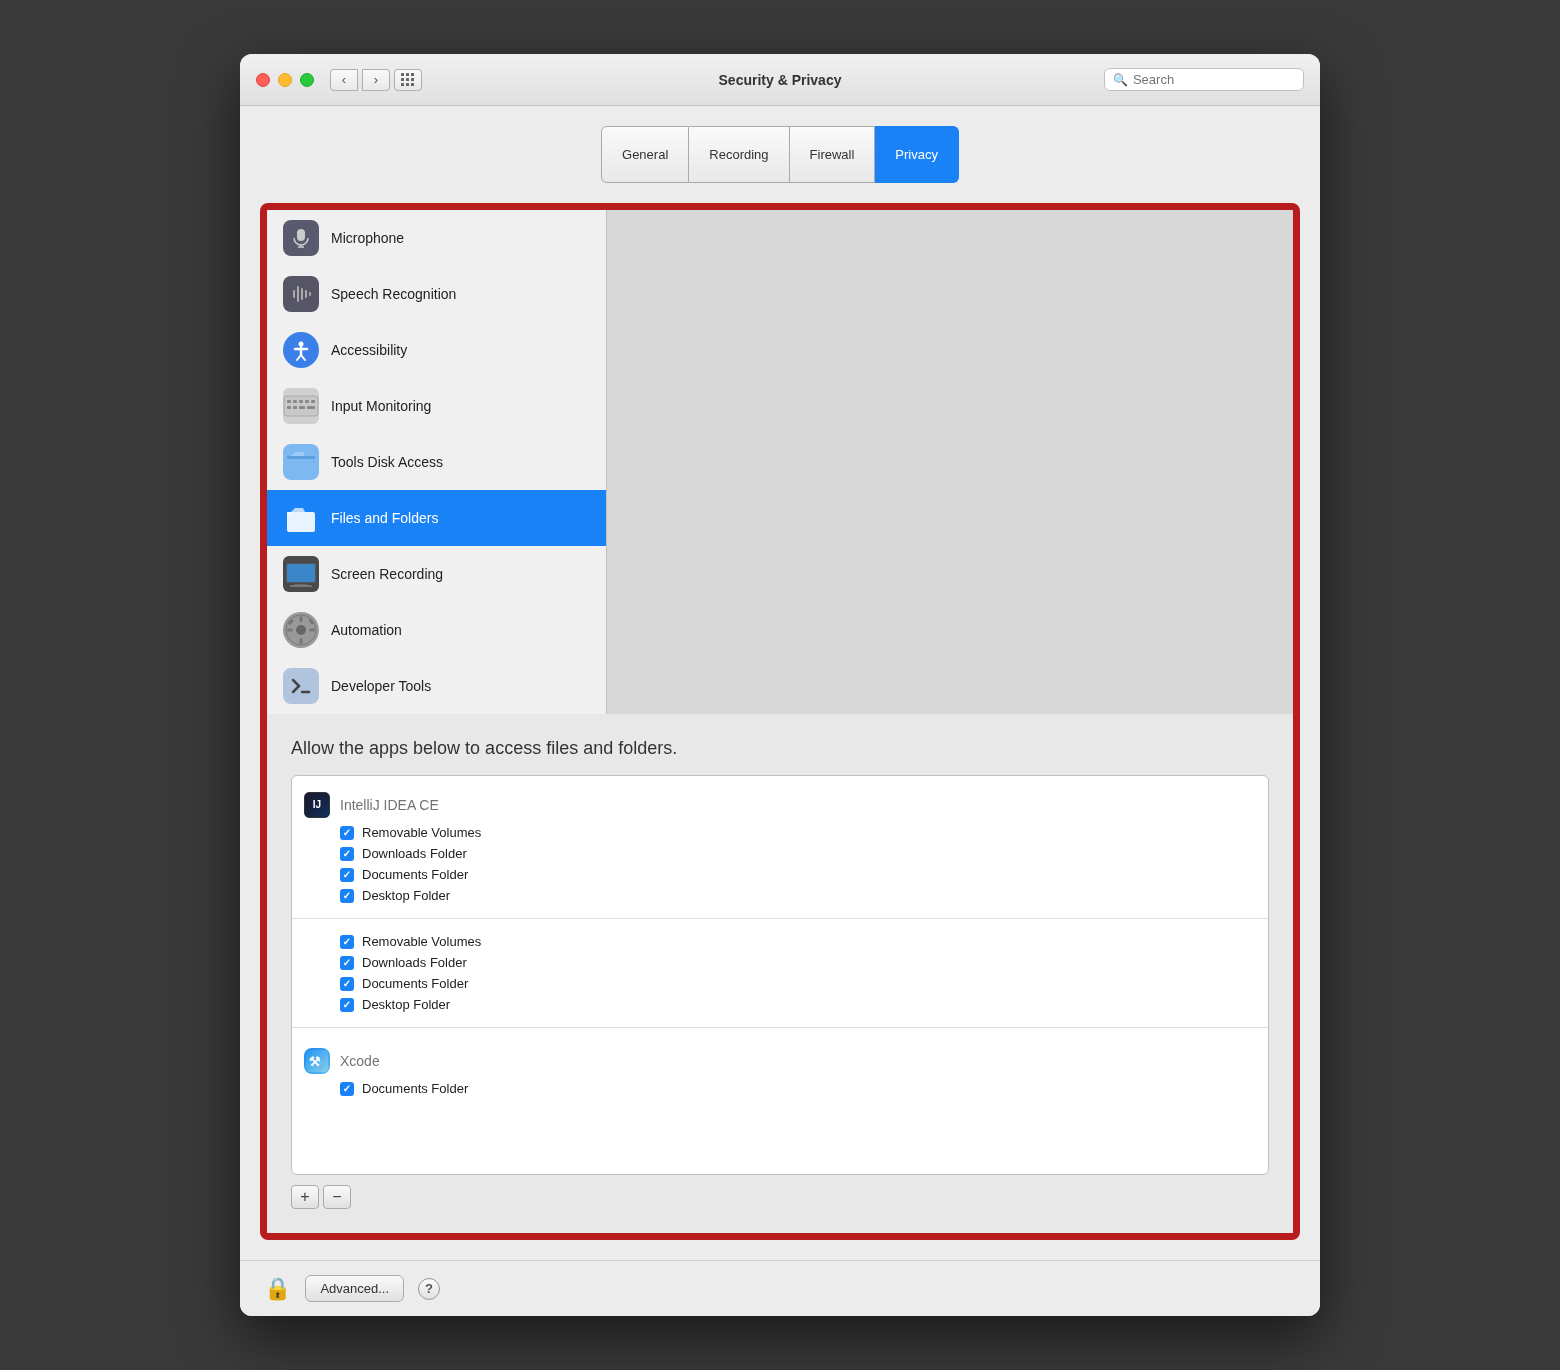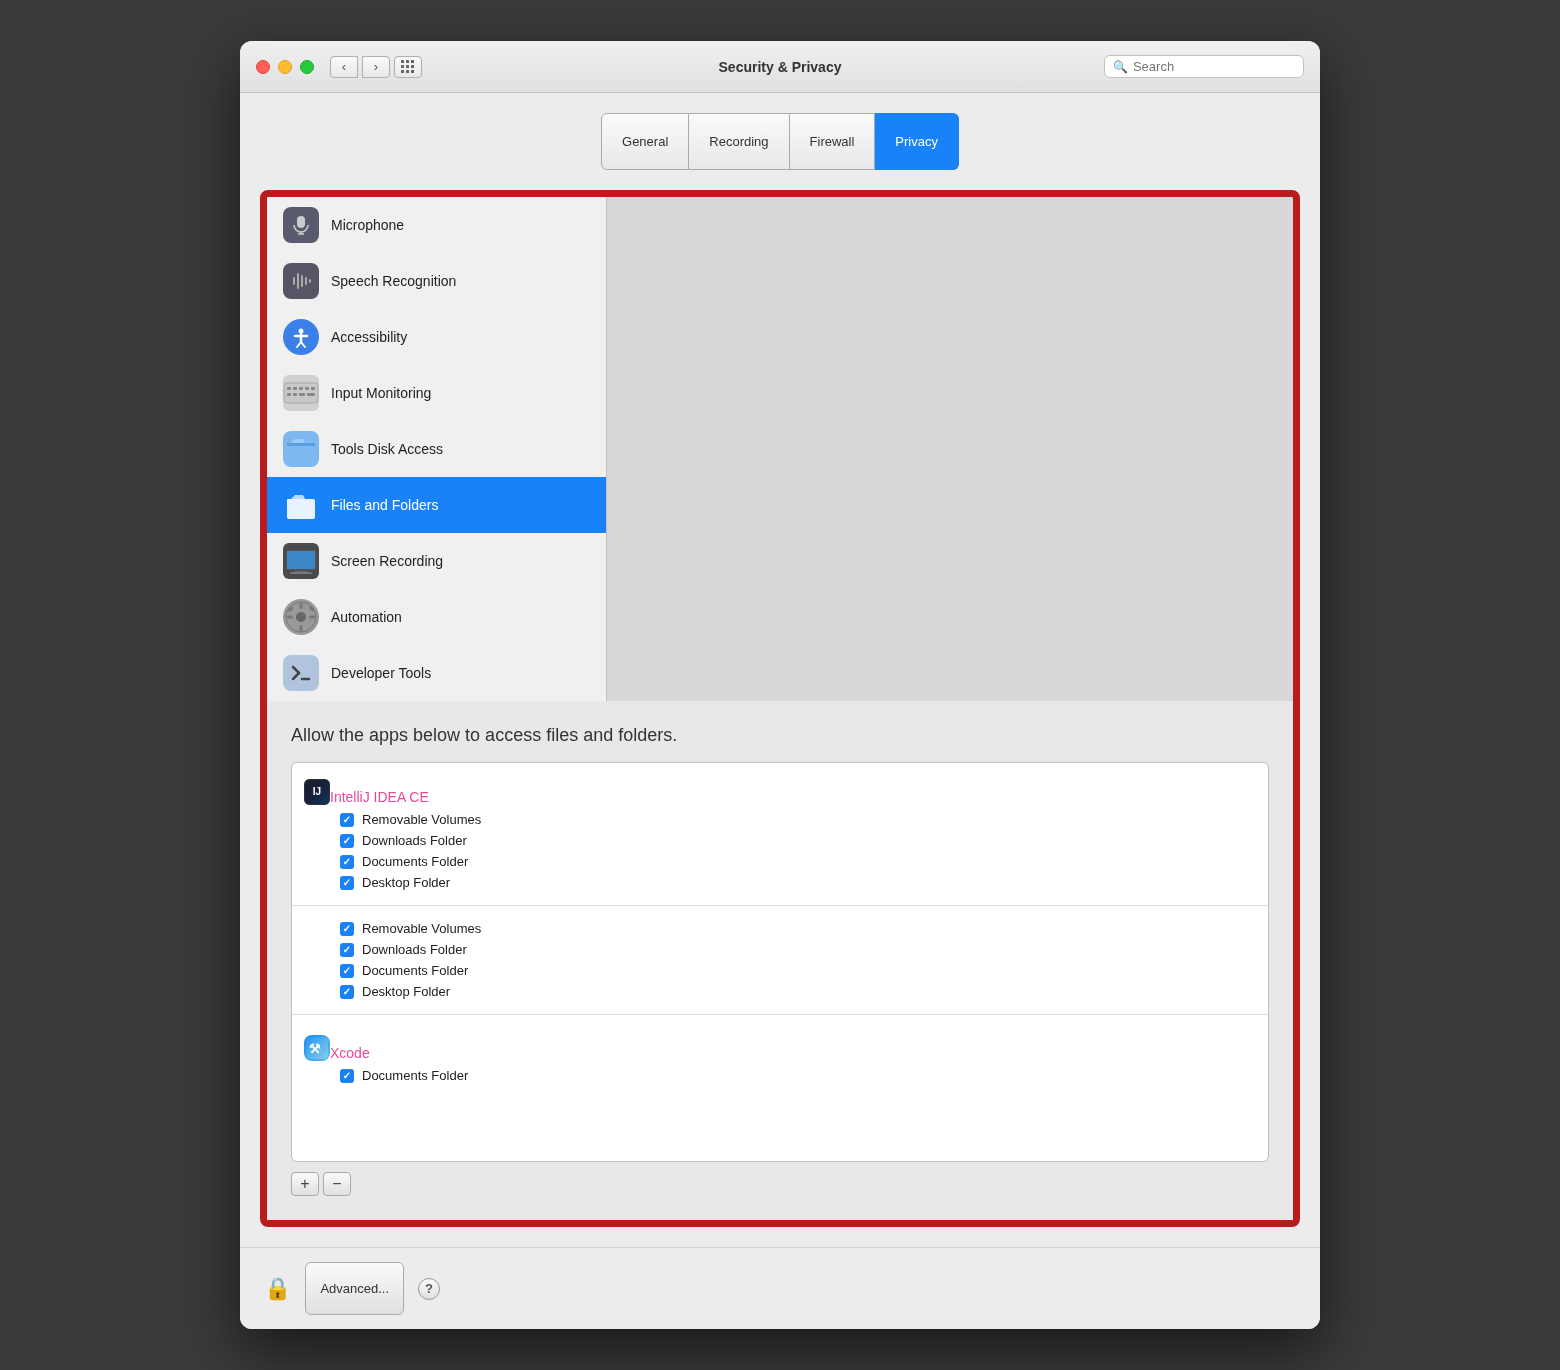--- a/index.html
+++ b/index.html
@@ -201,39 +201,39 @@
       overflow: hidden;
       min-height: 400px;
       max-height: 440px;
       overflow-y: auto;
     }
     .app-entry {
       padding: 8px 12px;
     }
     .app-header {
       display: flex;
-      align-items: flex-end;
-      gap: 0;
+      align-items: center;
+      gap: 10px;
       padding: 8px 0 4px 0;
     }
     .app-icon {
       width: 26px;
       height: 26px;
       border-radius: 5px;
       flex-shrink: 0;
       display: flex;
       align-items: center;
       justify-content: center;
       font-size: 14px;
       font-weight: bold;
     }
     .app-name {
       font-size: 14px;
       font-weight: 500;
-      color: #ec4899;
+      color: #737373;
     }
     .permission-item {
       display: flex;
       align-items: center;
       gap: 8px;
       padding: 3px 0 3px 36px;
       font-size: 13px;
       color: #222;
     }
     .checkbox {
@@ -289,21 +289,21 @@
     .lock-icon {
       font-size: 22px;
       color: #8a7a5a;
     }
     .footer-text {
       font-size: 13px;
       color: #444;
       flex: 1;
     }
     .advanced-btn {
-      padding: 18px 14px;
+      padding: 5px 14px;
       background: linear-gradient(to bottom, #fafafa, #e0e0e0);
       border: 1px solid #aaa;
       border-radius: 6px;
       font-size: 13px;
       color: #333;
       cursor: pointer;
     }
     .help-btn {
       width: 22px;
       height: 22px;

